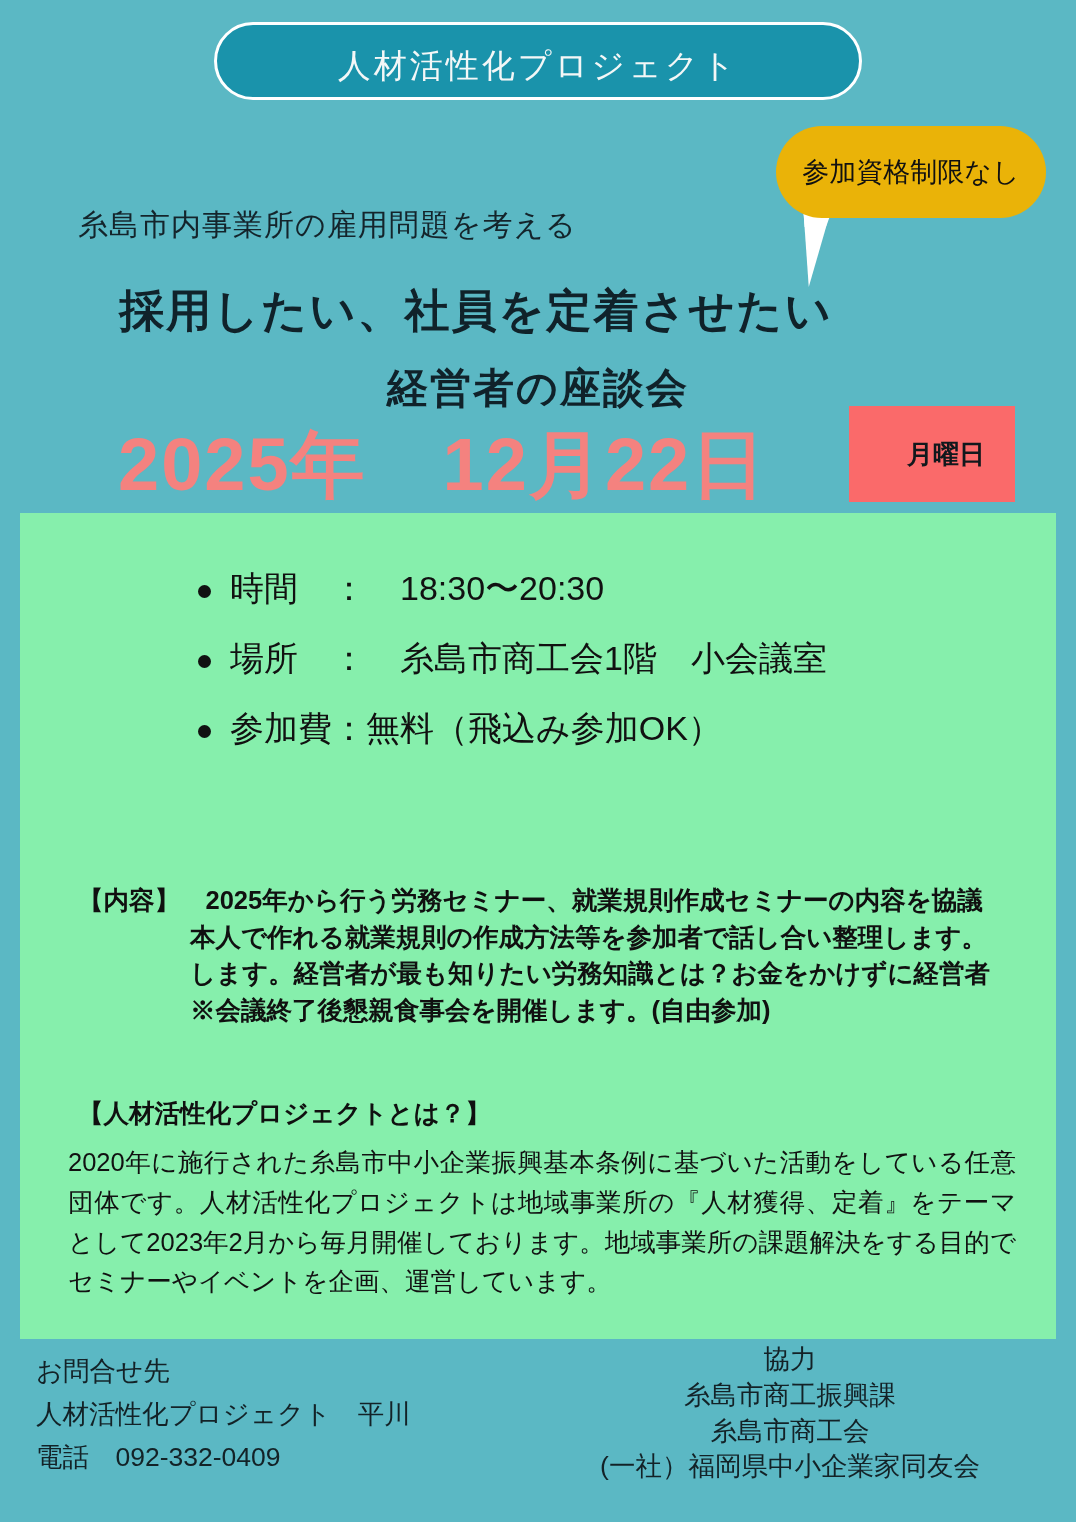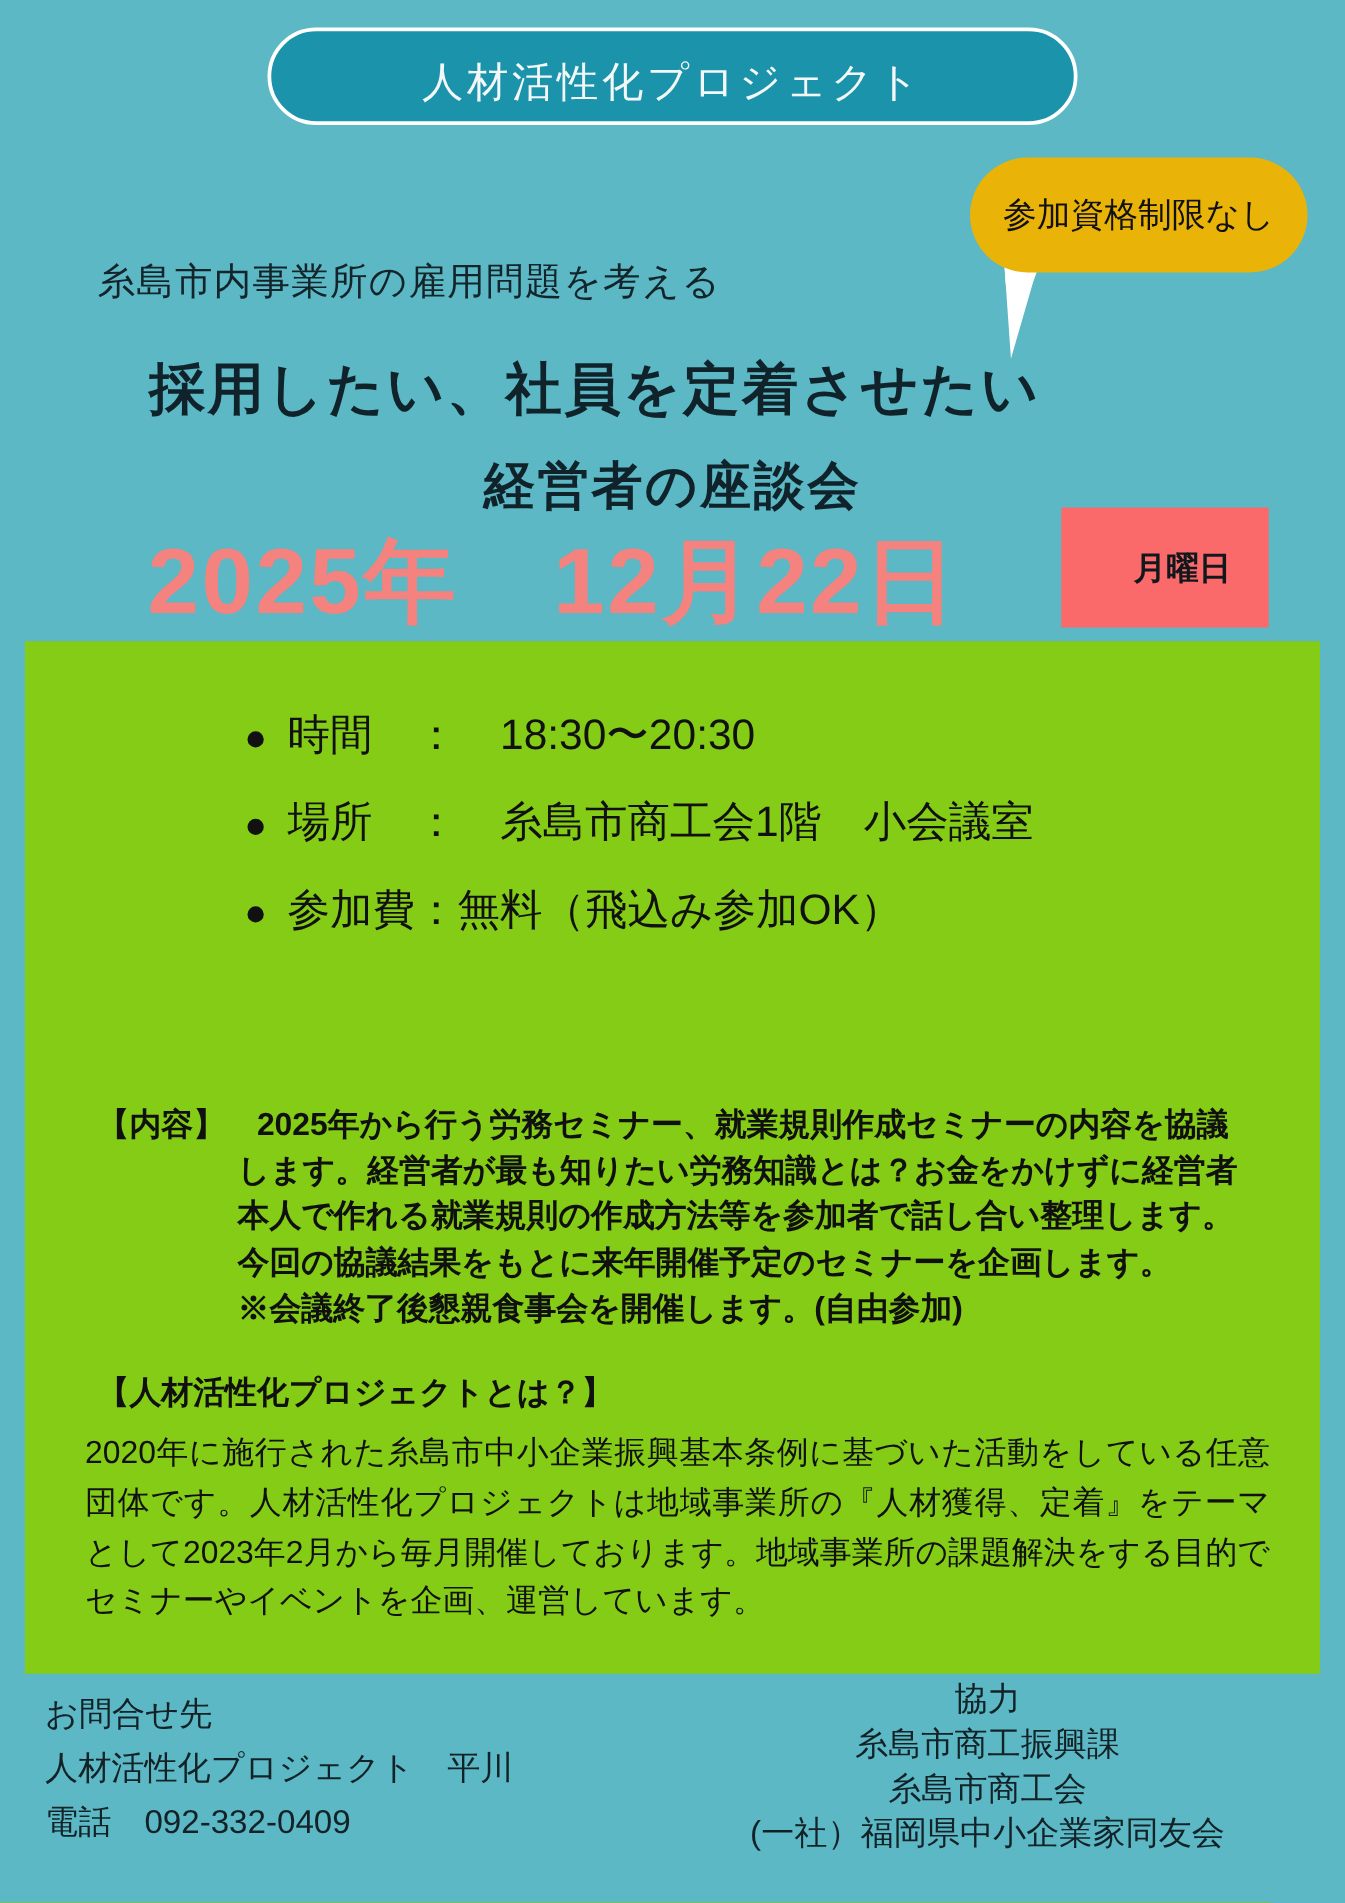--- a/index.html
+++ b/index.html
@@ -130,21 +130,21 @@
     font-weight: 700;
   }
 
   
   .panel {
     position: absolute;
     top: 513px;
     left: 20px;
     width: 1036px;
     height: 826px;
-    background: #84cc16;
+    background: #86efac;
     box-sizing: border-box;
   }
 
   .bullets {
     list-style: none;
     margin: 0;
     padding: 58px 0 0 210px;
   }
   .bullets li {
     position: relative;
@@ -251,23 +251,22 @@
 <div class="panel">
 
   <ul class="bullets">
     <li>時間　：　18:30〜20:30</li>
     <li>場所　：　糸島市商工会1階　小会議室</li>
     <li>参加費：無料（飛込み参加OK）</li>
   </ul>
 
   <div class="content-block">
     <div class="content-line"><span>【内容】</span><span>　</span><span>2025年から行う労務セミナー、就業規則作成セミナーの内容を協議</span></div>
+    <div class="content-line indent">本人で作れる就業規則の作成方法等を参加者で話し合い整理します。</div>
     <div class="content-line indent">します。経営者が最も知りたい労務知識とは？お金をかけずに経営者</div>
-    <div class="content-line indent">本人で作れる就業規則の作成方法等を参加者で話し合い整理します。</div>
-    <div class="content-line indent">今回の協議結果をもとに来年開催予定のセミナーを企画します。</div>
     <div class="content-line note">※会議終了後懇親食事会を開催します。(自由参加)</div>
   </div>
 
   <div class="sub-head">【人材活性化プロジェクトとは？】</div>
   <div class="about">2020年に施行された糸島市中小企業振興基本条例に基づいた活動をしている任意団体です。人材活性化プロジェクトは地域事業所の『人材獲得、定着』をテーマとして2023年2月から毎月開催しております。地域事業所の課題解決をする目的でセミナーやイベントを企画、運営しています。</div>
 </div>
 
 <div class="footer-left">
   <div>お問合せ先</div>
   <div>人材活性化プロジェクト　平川</div>

